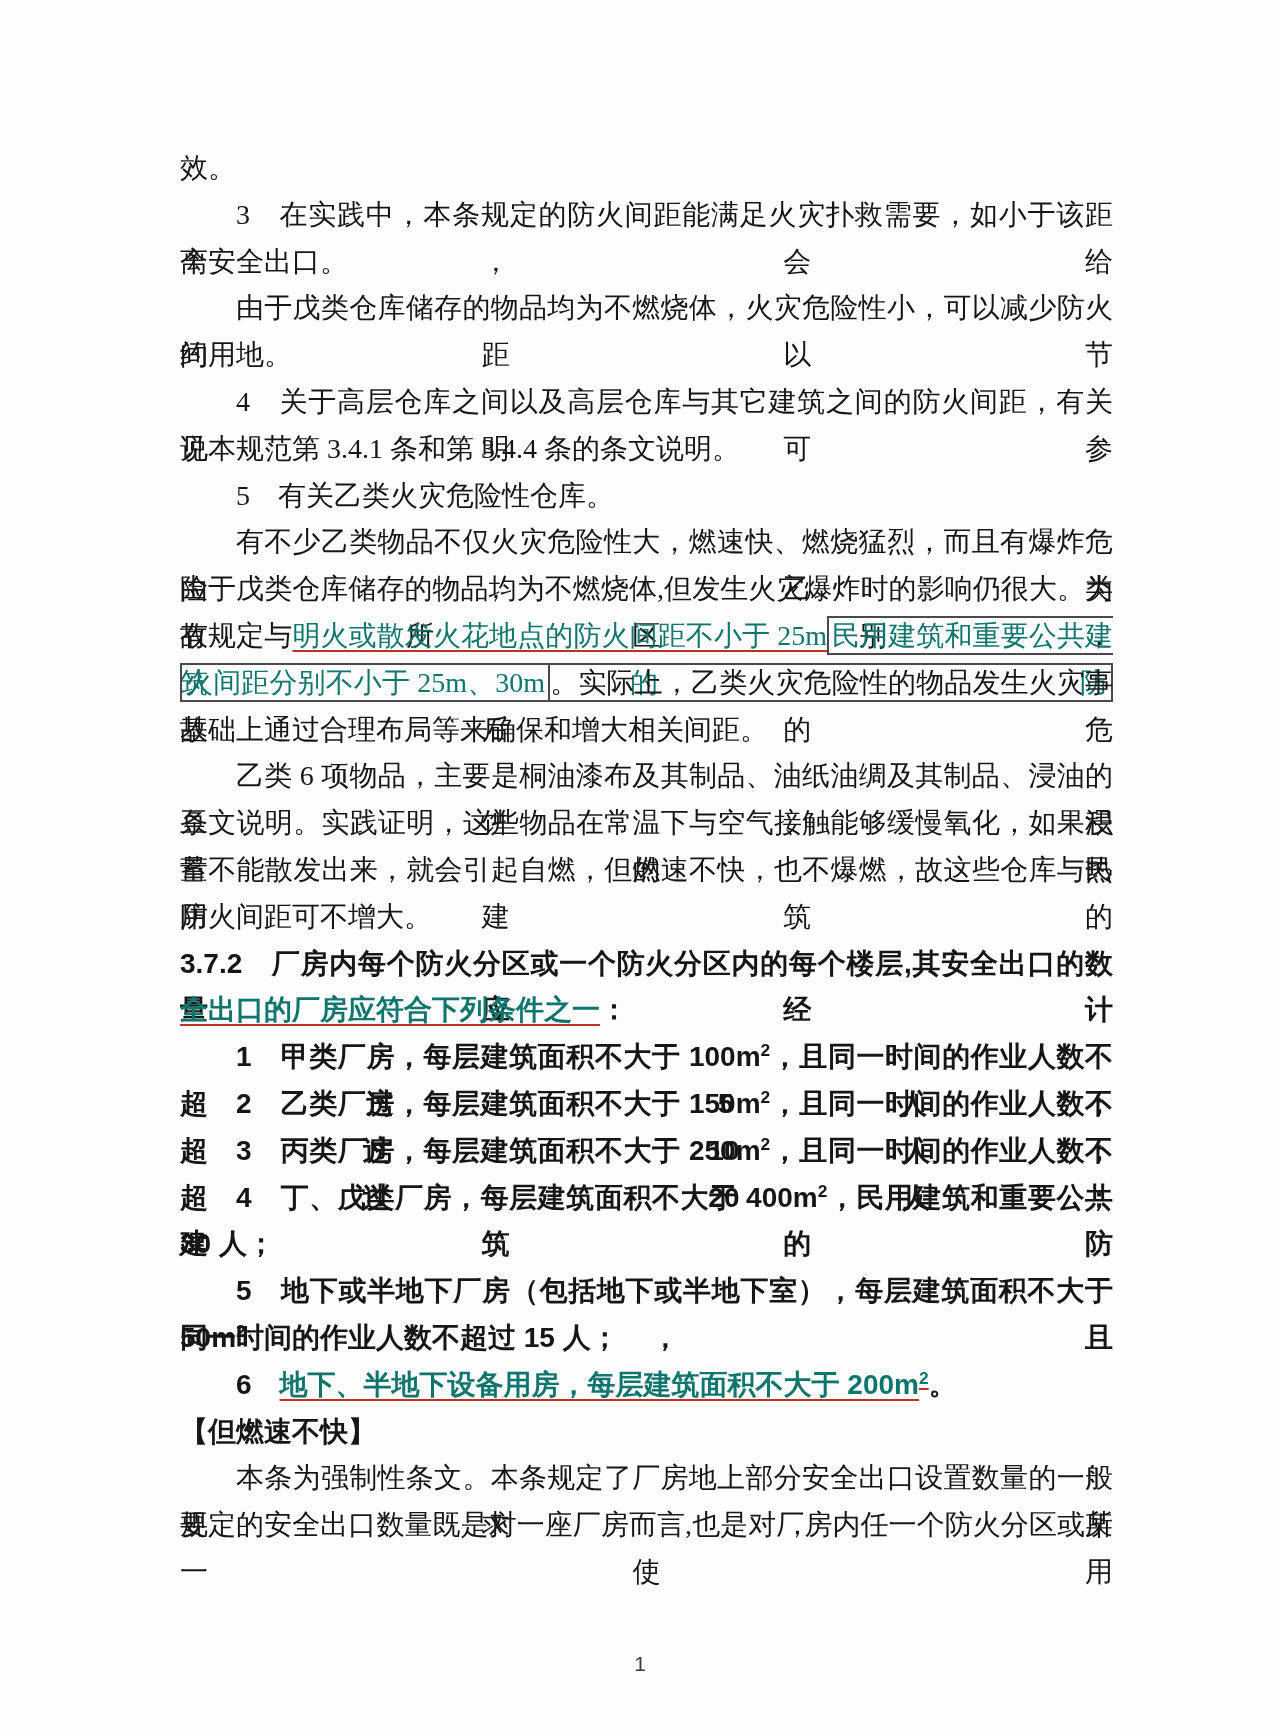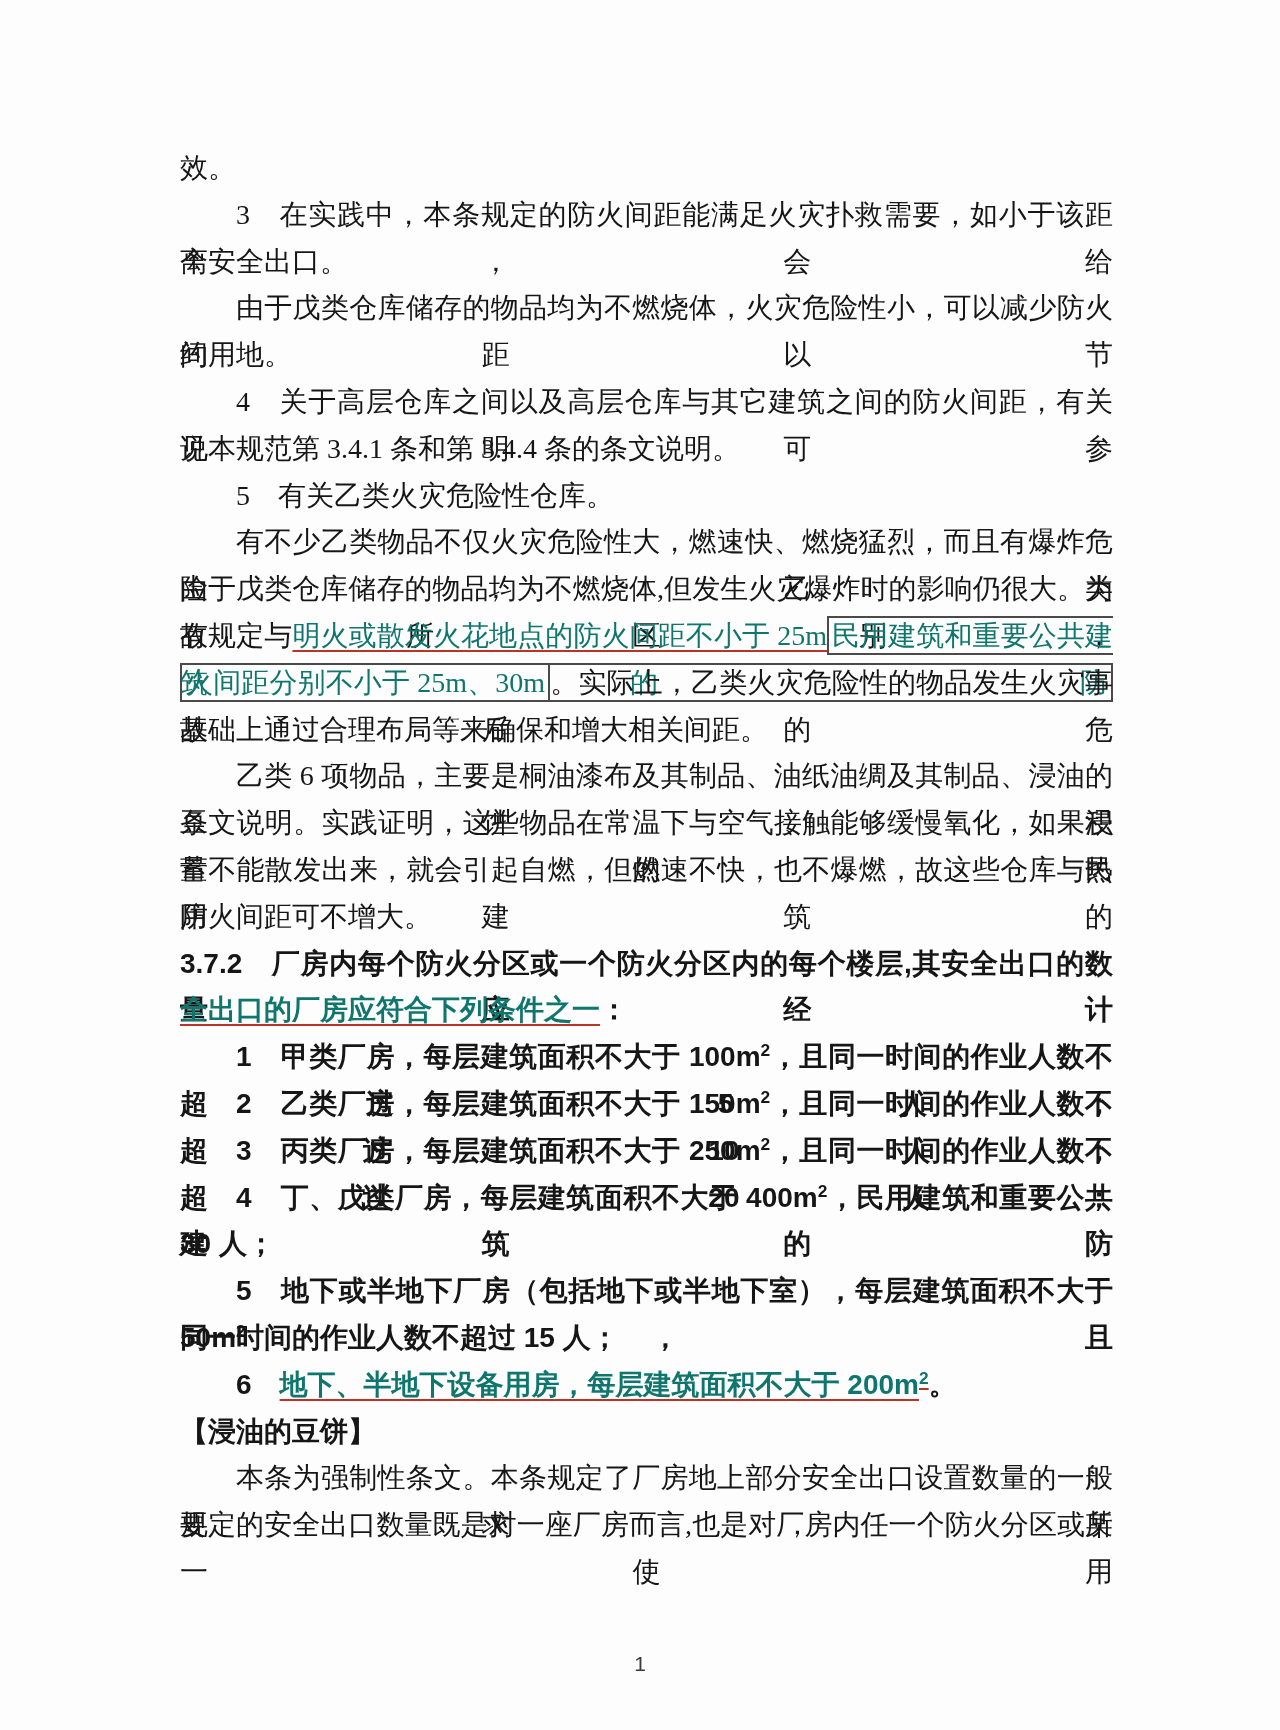--- a/index.html
+++ b/index.html
@@ -82,18 +82,18 @@
       <div class="ln hei just"><span>3.7.2　厂房内每个防火分区或一个防火分区内的每个楼层,其安全出口的数量应经计</span></div>
       <div class="ln hei"><span class="c-red u-red">全出口的厂房应符合下列条件之一</span><span>：</span></div>
       <div class="ln hei just ind"><span>1　甲类厂房，每层建筑面积不大于 100m</span><span class="sup">2</span><span>，且同一时间的作业人数不超过 5 人；</span></div>
       <div class="ln hei just ind"><span>2　乙类厂房，每层建筑面积不大于 150m</span><span class="sup">2</span><span>，且同一时间的作业人数不超过 10 人；</span></div>
       <div class="ln hei just ind"><span>3　丙类厂房，每层建筑面积不大于 250m</span><span class="sup">2</span><span>，且同一时间的作业人数不超过 20 人；</span></div>
       <div class="ln hei just ind"><span>4　丁、戊类厂房，每层建筑面积不大于 400m</span><span class="sup">2</span><span>，民用建筑和重要公共建筑的防</span></div>
       <div class="ln hei"><span>30 人；</span></div>
       <div class="ln hei just ind"><span>5　地下或半地下厂房（包括地下或半地下室），每层建筑面积不大于 50m</span><span class="sup">2</span><span>，且</span></div>
       <div class="ln hei"><span>同一时间的作业人数不超过 15 人；</span></div>
       <div class="ln hei ind"><span>6　</span><span class="c-red u-red">地下、半地下设备用房，每层建筑面积不大于 200m</span><span class="c-red u-red sup">2</span><span>。</span></div>
-      <div class="ln hei"><span>【浸油的豆饼】</span></div>
+      <div class="ln hei"><span>【但燃速不快】</span></div>
       <div class="ln song just ind"><span>本条为强制性条文。本条规定了厂房地上部分安全出口设置数量的一般要求，所</span></div>
       <div class="ln song just"><span>规定的安全出口数量既是对一座厂房而言,也是对厂房内任一个防火分区或某一使用</span></div>
     </div>
   <div class="footer">1</div>
 </div>
 
 </body></html>

